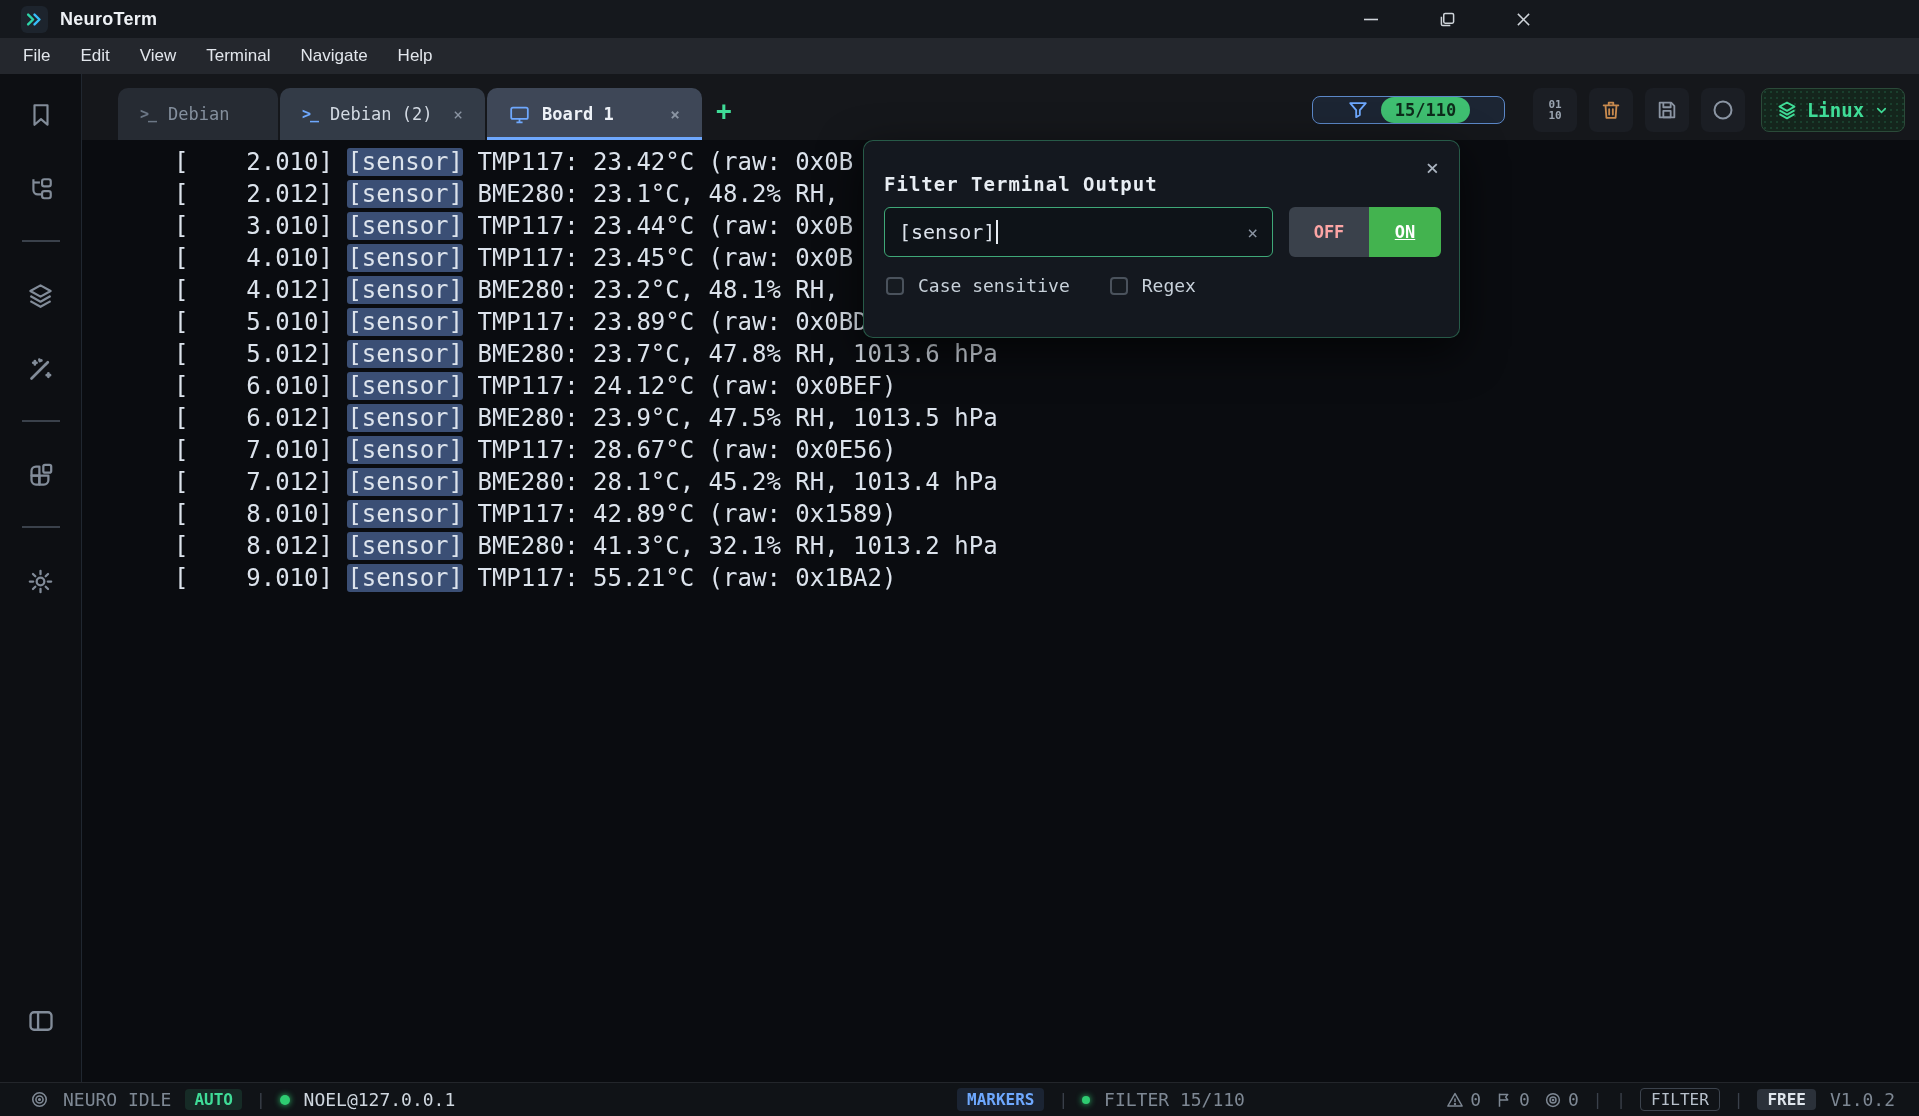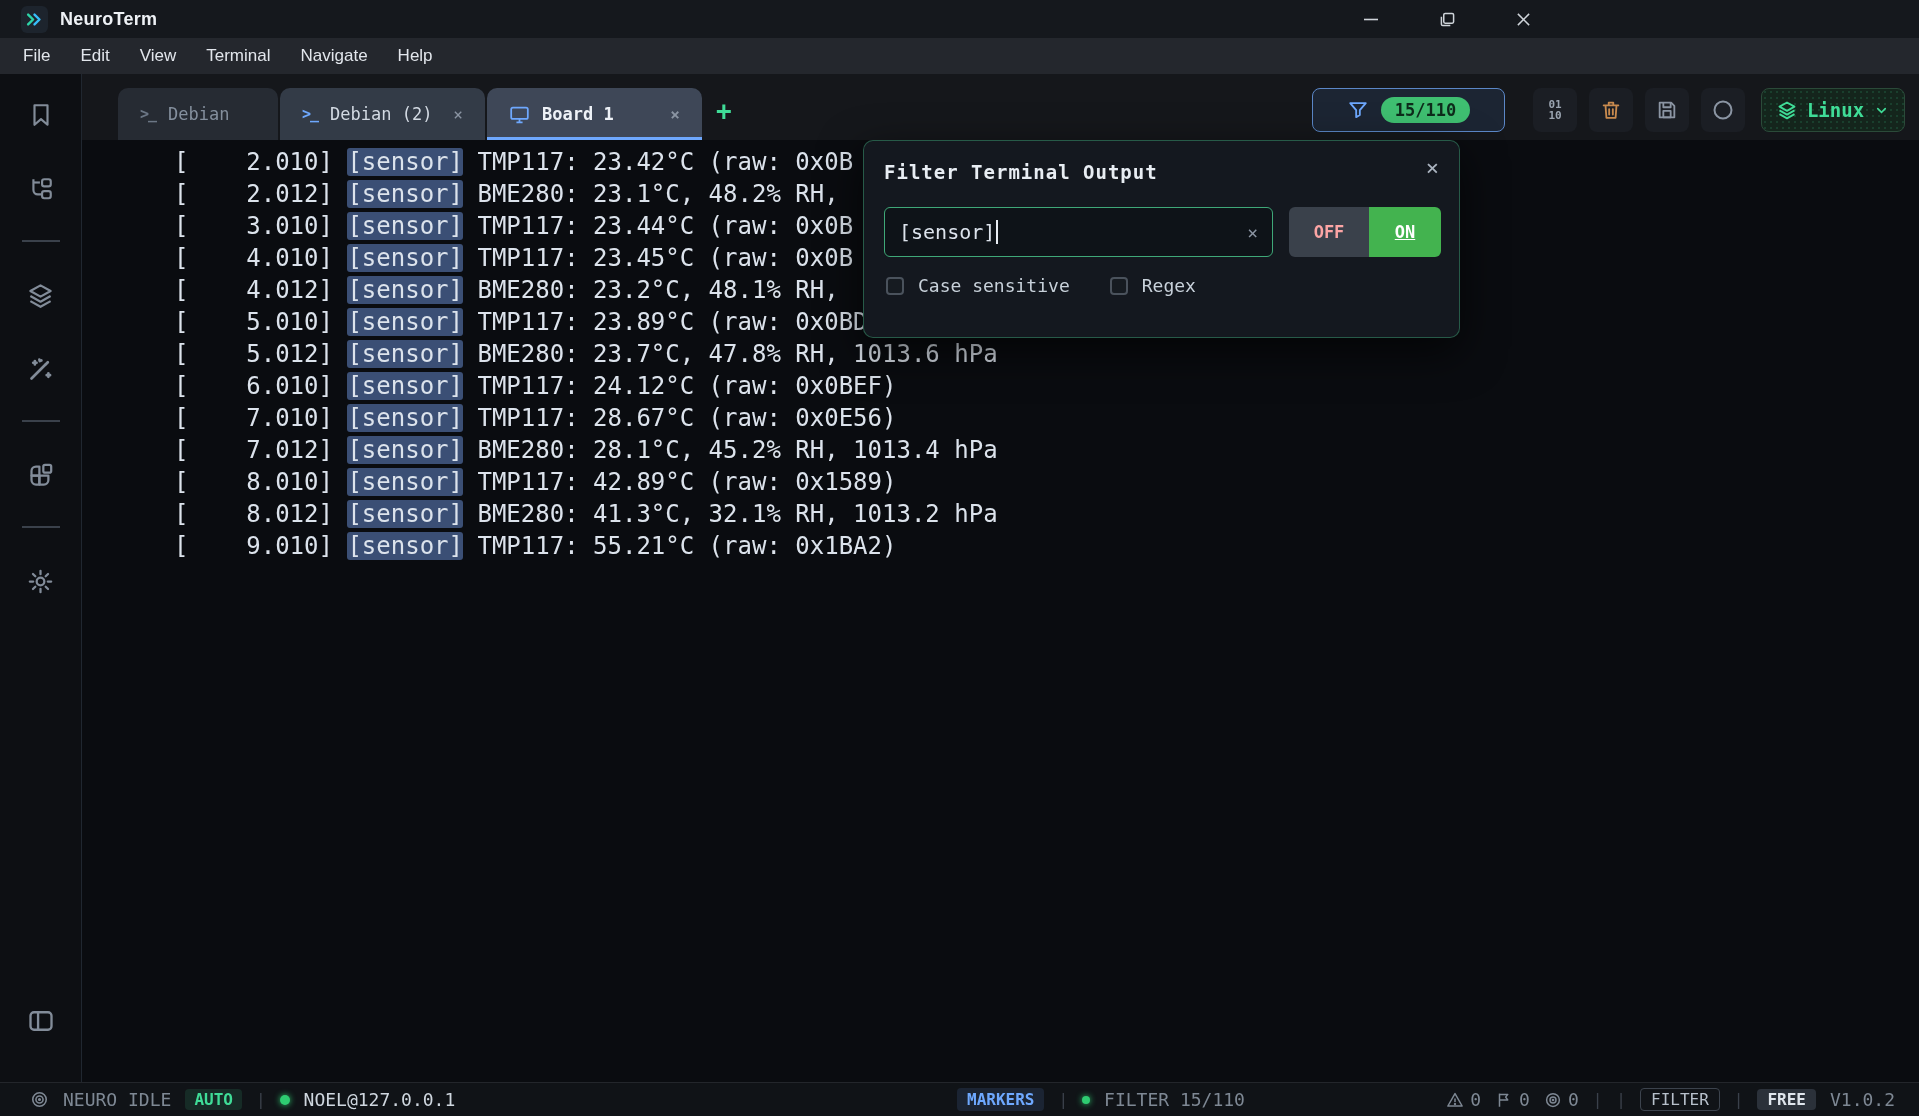--- a/index.html
+++ b/index.html
@@ -33,38 +33,38 @@
   .tabs { display:flex; align-items:flex-end; margin-left:36px; gap:2px; height:100%; }
   .tab { height:52px; display:flex; align-items:center; gap:12px; padding:0 22px; border-radius:10px 10px 0 0; font-size:17px; }
   .tab-1 { background:#262b33; color:#848f9d; width:160px; }
   .tab-2 { background:#333b47; color:#d3dae3; width:205px; }
   .tab-3 { background:#3e4757; color:#eef2f7; font-weight:700; width:215px; box-shadow:inset 0 -3px 0 #6ea8fe; }
   .term-glyph { font-weight:700; font-size:15px; letter-spacing:-1px; }
   .tab-close { margin-left:auto; color:#8b95a3; font-size:16px; }
   .tab-plus { color:#3fdc97; font-size:26px; font-weight:700; margin:0 0 14px 12px; }
 
   .tab-tools { position:absolute; right:14px; top:14px; display:flex; align-items:center; height:44px; }
-  .filter-btn { width:193px; height:44px; border:1px solid #5b87c7; background:#1c2533; border-radius:8px; display:flex; align-items:center; justify-content:center; gap:12px; }
+  .filter-btn { width:193px; height:28px; border:1px solid #5b87c7; background:#1c2533; border-radius:8px; display:flex; align-items:center; justify-content:center; gap:12px; }
   .filter-pill { background:#3fbf71; color:#0e2b1b; font-weight:700; font-size:17px; border-radius:15px; padding:3px 14px; }
   .tool-btn { width:44px; height:44px; margin-left:12px; background:#1b1e24; border-radius:8px; display:flex; align-items:center; justify-content:center; color:#8b95a3; }
   .tool-btn.first { margin-left:28px; }
   .binary-glyph { font-size:11px; line-height:11px; color:#9aa4b0; font-weight:700; text-align:left; }
   .board-select { margin-left:16px; height:44px; width:144px; border:1px solid #2b4a39; border-radius:8px;
                   background:#14251c; background-image:radial-gradient(rgba(61,220,151,.14) 1px, transparent 1px); background-size:6px 6px;
                   display:flex; align-items:center; justify-content:center; gap:10px; color:#3fdc97; font-size:19px; font-weight:700; }
 
   
   .terminal { flex:1 1 auto; background:#0a0c10; padding:6px 0 0 92px; overflow:hidden; }
   .tline { white-space:pre; font-size:24px; line-height:32px; color:#dce3ec; }
   .tmatch { background:#3b4f75; border-radius:3px; }
 
   
   .popup { position:absolute; left:863px; top:140px; width:597px; height:198px; background:#14181f;
            border:1px solid rgba(62,170,122,.45); border-radius:10px; box-shadow:0 14px 44px rgba(0,0,0,.65); z-index:5; }
-  .popup-title { position:absolute; left:20px; top:20px; color:#e8edf3; font-size:19px; font-weight:700; letter-spacing:1px; }
+  .popup-title { position:absolute; left:20px; top:32px; color:#e8edf3; font-size:19px; font-weight:700; letter-spacing:1px; }
   .popup-close { position:absolute; right:20px; top:14px; color:#aab3bf; font-size:22px; }
   .popup-row { position:absolute; left:20px; top:66px; display:flex; align-items:center; }
   .filter-input { width:389px; height:50px; border:1.5px solid #3fa878; border-radius:6px; background:#0e1318;
                   display:flex; align-items:center; padding:0 14px; color:#dce3ec; font-size:20px; }
   .caret { display:inline-block; width:2px; height:24px; background:#e8edf3; margin-left:1px; }
   .input-clear { margin-left:auto; color:#8b95a3; font-size:18px; }
   .toggle { display:flex; margin-left:16px; height:50px; border-radius:6px; overflow:hidden; }
   .toggle-off { width:80px; background:#3a414b; color:#fca5a5; font-weight:700; font-size:17px; display:flex; align-items:center; justify-content:center; }
   .toggle-on { width:72px; background:#43b34f; color:#ffffff; font-weight:700; font-size:17px; display:flex; align-items:center; justify-content:center;text-decoration:underline; }
   .popup-checks { position:absolute; left:22px; top:134px; display:flex; align-items:center; gap:14px; color:#c8d1da; font-size:18px; }
@@ -273,20 +273,21 @@
 
       <div class="terminal">
           <div class="tline"><span>[    2.010] </span><span class="tmatch">[sensor]</span><span> TMP117: 23.42°C (raw: 0x0B</span></div>
           <div class="tline"><span>[    2.012] </span><span class="tmatch">[sensor]</span><span> BME280: 23.1°C, 48.2% RH,</span></div>
           <div class="tline"><span>[    3.010] </span><span class="tmatch">[sensor]</span><span> TMP117: 23.44°C (raw: 0x0B</span></div>
           <div class="tline"><span>[    4.010] </span><span class="tmatch">[sensor]</span><span> TMP117: 23.45°C (raw: 0x0B</span></div>
           <div class="tline"><span>[    4.012] </span><span class="tmatch">[sensor]</span><span> BME280: 23.2°C, 48.1% RH,</span></div>
           <div class="tline"><span>[    5.010] </span><span class="tmatch">[sensor]</span><span> TMP117: 23.89°C (raw: 0x0BDA)</span></div>
           <div class="tline"><span>[    5.012] </span><span class="tmatch">[sensor]</span><span> BME280: 23.7°C, 47.8% RH, 1013.6 hPa</span></div>
           <div class="tline"><span>[    6.010] </span><span class="tmatch">[sensor]</span><span> TMP117: 24.12°C (raw: 0x0BEF)</span></div>
+          <div class="tline"><span>[    6.012] </span><span class="tmatch">[sensor]</span><span> BME280: 23.9°C, 47.5% RH, 1013.5 hPa</span></div>
           <div class="tline"><span>[    7.010] </span><span class="tmatch">[sensor]</span><span> TMP117: 28.67°C (raw: 0x0E56)</span></div>
           <div class="tline"><span>[    7.012] </span><span class="tmatch">[sensor]</span><span> BME280: 28.1°C, 45.2% RH, 1013.4 hPa</span></div>
           <div class="tline"><span>[    8.010] </span><span class="tmatch">[sensor]</span><span> TMP117: 42.89°C (raw: 0x1589)</span></div>
           <div class="tline"><span>[    8.012] </span><span class="tmatch">[sensor]</span><span> BME280: 41.3°C, 32.1% RH, 1013.2 hPa</span></div>
           <div class="tline"><span>[    9.010] </span><span class="tmatch">[sensor]</span><span> TMP117: 55.21°C (raw: 0x1BA2)</span></div>
         </div>
     </div>
   </div>
 
   <div class="statusbar">

